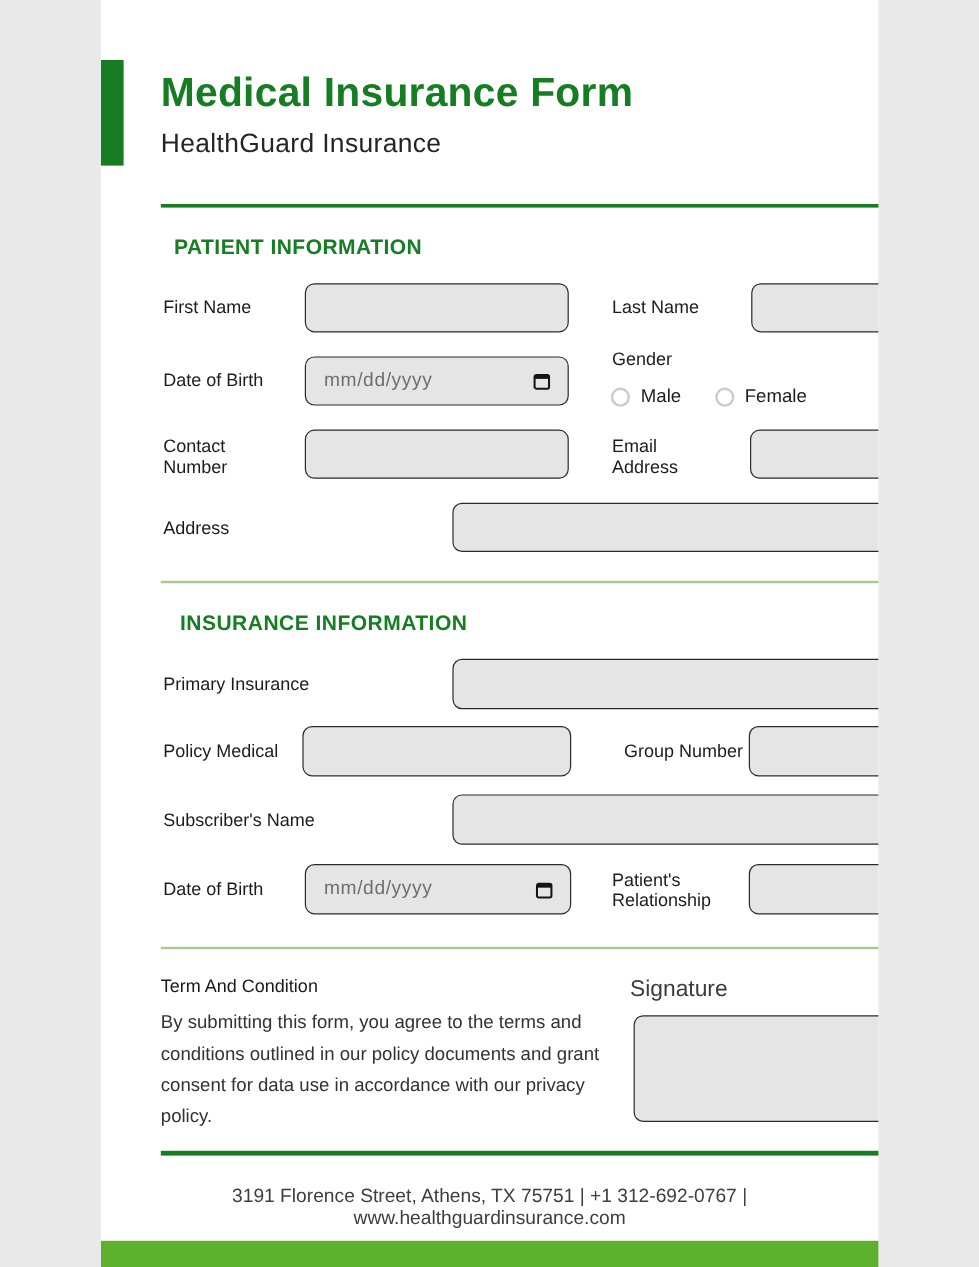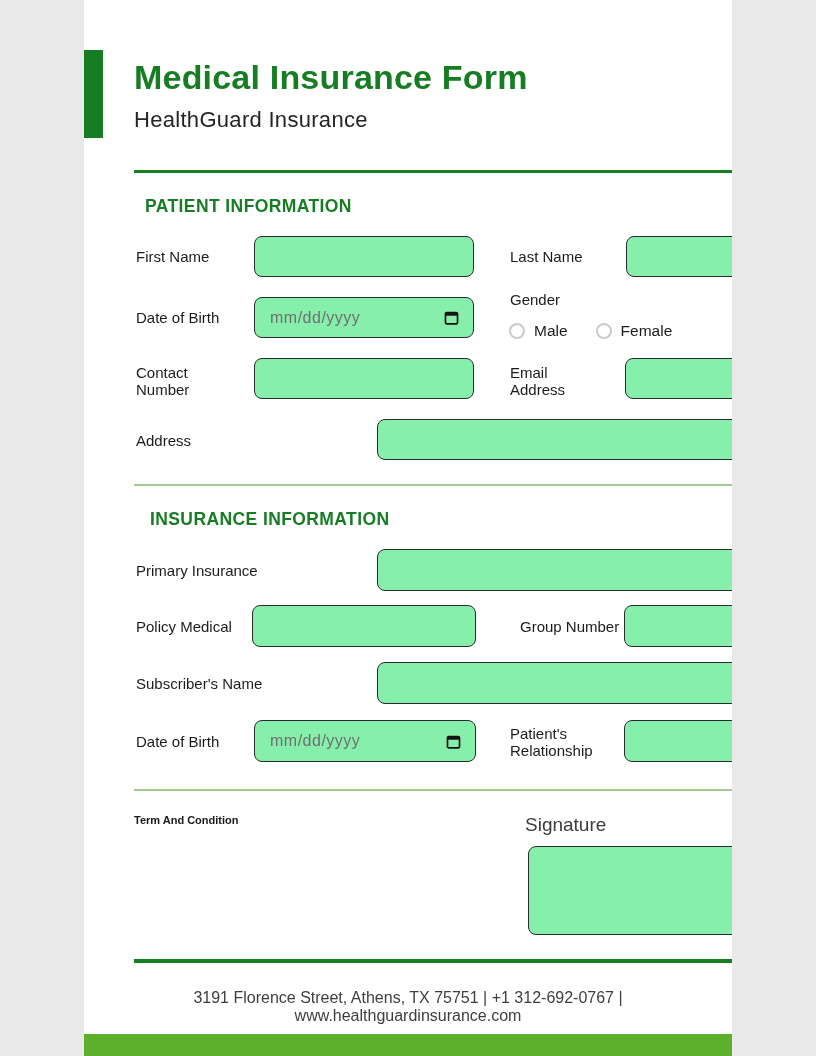--- a/index.html
+++ b/index.html
@@ -19,35 +19,35 @@
 
   
   .left-accent{left:0;top:50px;width:19px;height:88px;background:var(--green-dark);}
   .title{left:50px;top:58px;font-size:34px;font-weight:700;letter-spacing:.2px;color:var(--green-dark);}
   .subtitle{left:50px;top:107px;font-size:22px;color:#242424;letter-spacing:.3px;}
   .logo{left:651px;top:30px;width:118px;height:118px;}
   .hdr-line{left:50px;top:170px;width:717px;height:3px;background:var(--green-dark);}
 
   .section-heading{font-size:17.5px;font-weight:700;letter-spacing:.4px;color:var(--green-dark);}
   .lbl{font-size:15px;color:var(--ink);line-height:17px;}
-  .box{background:#86efac;border:1.5px solid var(--box-border);border-radius:8px;}
+  .box{background:#e5e5e5;border:1.5px solid var(--box-border);border-radius:8px;}
   input.box{outline:none;font:inherit;font-size:15px;color:#222;padding:0 12px;}
 
   .date-field{display:flex;align-items:center;justify-content:space-between;padding:0 13px 0 15px;cursor:pointer;}
   .date-ph{font-size:16px;color:#6f6f6f;letter-spacing:.5px;}
   .cal{width:17px;height:17px;flex:none;}
 
   .divider-light{left:50px;width:717px;height:2px;background:var(--divider-light);}
 
   .radio-row{display:flex;gap:28px;}
   .radio-item{display:flex;align-items:center;gap:9px;cursor:pointer;}
   .radio-circle{width:16px;height:16px;border:2px solid #cbcbcb;border-radius:50%;background:#fff;flex:none;}
   .radio-item .lbl{font-size:15.5px;}
 
-  .terms-heading{font-size:11px;font-weight:700;color:#1a1a1a;}
+  .terms-heading{font-size:15px;font-weight:400;color:#1a1a1a;}
   .terms-body{width:372px;font-size:15.5px;line-height:26px;color:#323232;}
   .sig-label{font-size:19px;color:#3c3c3c;}
 
   .footer-line{left:50px;top:959px;width:717px;height:4px;background:var(--green-dark);}
   .footer-text{left:0;top:989px;width:100%;text-align:center;font-size:16px;color:#3e3e3e;}
   .bottom-bar{left:0;top:1034px;width:816px;height:22px;background:var(--green-bright);}
 </style>
 </head>
 <body>
 
@@ -131,20 +131,21 @@
       <rect x="3.5" y="5" width="17" height="16" rx="2" fill="none" stroke="#141414" stroke-width="2.4"></rect>
       <rect x="3.5" y="5" width="17" height="4.5" fill="#141414"></rect>
     </svg>
   </div>
   <div class="abs lbl" style="left:426px;top:725px;width:100px;">Patient's Relationship</div>
   <input class="abs box" style="left: 540px; top: 720px; width: 222px; height: 42px;" type="text">
 
   <div class="abs divider-light" style="top:789px;"></div>
 
   <div class="abs terms-heading" style="left:50px;top:814px;">Term And Condition</div>
+  <div class="abs terms-body" style="left:50px;top:840px;">By submitting this form, you agree to the terms and conditions outlined in our policy documents and grant consent for data use in accordance with our privacy policy.</div>
   <div class="abs sig-label" style="left:441px;top:814px;">Signature</div>
   <div class="abs box" style="left:444px;top:846px;width:318px;height:89px;border-width:1.4px;"></div>
 
   <div class="abs footer-line"></div>
   <div class="abs footer-text">3191 Florence Street, Athens, TX 75751 | +1 312-692-0767 | www.healthguardinsurance.com</div>
   <div class="abs bottom-bar"></div>
 
 </div>
 
 </body></html>

